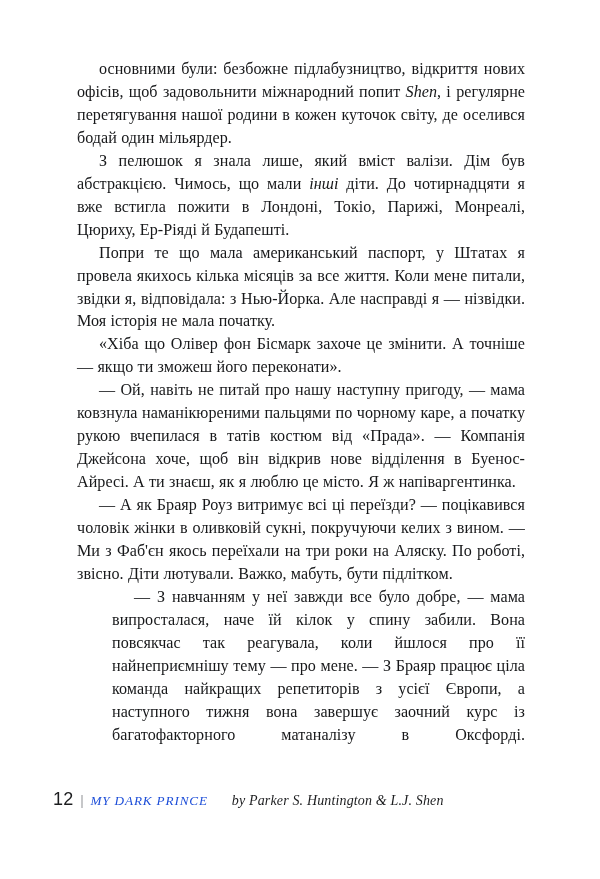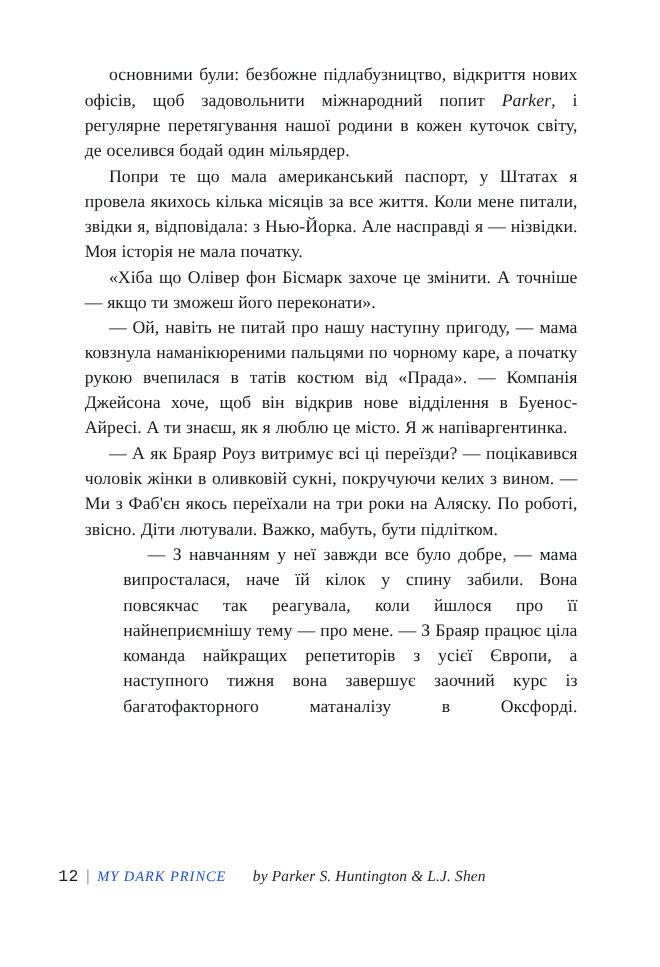--- a/index.html
+++ b/index.html
@@ -59,22 +59,22 @@
     top: 789px;
     width: 480px;
     display: flex;
     align-items: baseline;
     font-size: 14.3px;
     color: #1c1d1f;
     white-space: nowrap;
   }
 
   .footer .page-num {
-    font-family: Liberation Mono, monospace;
-    font-size: 15px;
+    font-family: Liberation Sans, sans-serif;
+    font-size: 18px;
     letter-spacing: 0.2px;
   }
 
   .footer .divider {
     margin: 0 7px 0 7px;
     color: #6f7276;
     font-size: 15px;
     font-weight: 300;
   }
 
@@ -94,21 +94,22 @@
     margin-left: 24px;
     color: #1c1d1f;
   }
 </style>
 </head>
 <body>
 
 <div class="page">
 
   <div class="text-block">
-    <p class="para">основними були: безбожне підлабузництво, відкриття нових офісів, щоб задовольнити міжнародний попит <i>Parker</i>, і регулярне перетягування нашої родини в кожен куточок світу, де оселився бодай один мільярдер.</p>
+    <p class="para">основними були: безбожне підлабузництво, відкриття нових офісів, щоб задовольнити міжнародний попит <i>Shen</i>, і регулярне перетягування нашої родини в кожен куточок світу, де оселився бодай один мільярдер.</p>
+    <p class="para">З пелюшок я знала лише, який вміст валізи. Дім був абстракцією. Чимось, що мали <i>інші</i> діти. До чотирнадцяти я вже встигла пожити в Лондоні, Токіо, Парижі, Монреалі, Цюриху, Ер-Ріяді й Будапешті.</p>
     <p class="para">Попри те що мала американський паспорт, у Штатах я провела якихось кілька місяців за все життя. Коли мене питали, звідки я, відповідала: з Нью-Йорка. Але насправді я — нізвідки. Моя історія не мала початку.</p>
     <p class="para">«Хіба що Олівер фон Бісмарк захоче це змінити. А точніше — якщо ти зможеш його переконати».</p>
     <p class="para">— Ой, навіть не питай про нашу наступну пригоду, — мама ковзнула наманікюреними пальцями по чорному каре, а початку рукою вчепилася в татів костюм від «Прада». — Компанія Джейсона хоче, щоб він відкрив нове відділення в Буенос-Айресі. А ти знаєш, як я люблю це місто. Я ж напіваргентинка.</p>
     <p class="para">— А як Браяр Роуз витримує всі ці переїзди? — поцікавився чоловік жінки в оливковій сукні, покручуючи келих з вином. — Ми з Фаб'єн якось переїхали на три роки на Аляску. По роботі, звісно. Діти лютували. Важко, мабуть, бути підлітком.</p>
     <p class="para last-line-full">— З навчанням у неї завжди все було добре, — мама випросталася, наче їй кілок у спину забили. Вона повсякчас так реагувала, коли йшлося про її найнеприємнішу тему — про мене. — З Браяр працює ціла команда найкращих репетиторів з усієї Європи, а наступного тижня вона завершує заочний курс із багатофакторного матаналізу в Оксфорді.</p>
   </div>
 
   <div class="footer">
     <span class="page-num">12</span>
     <span class="divider">|</span>

